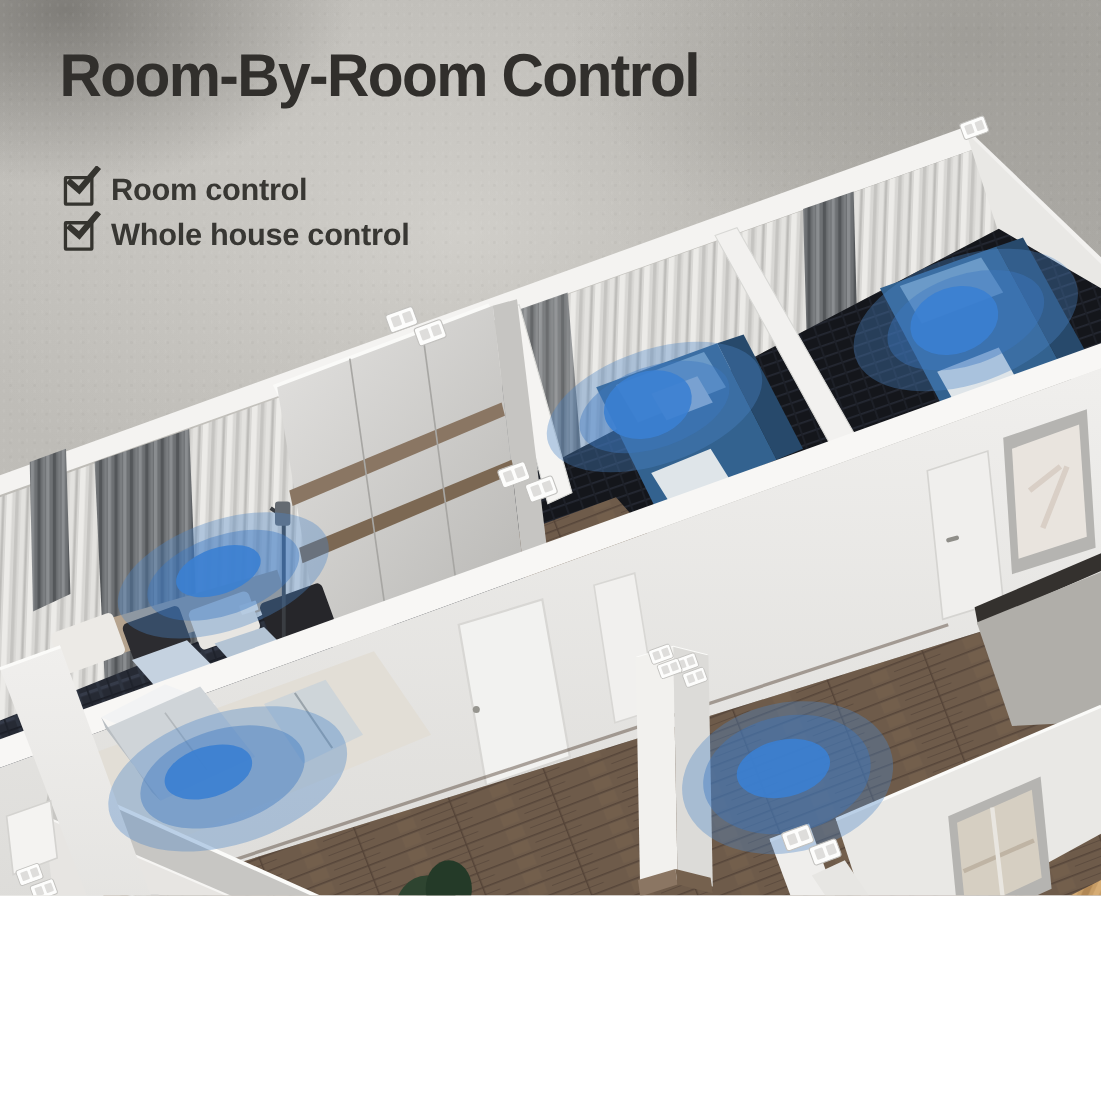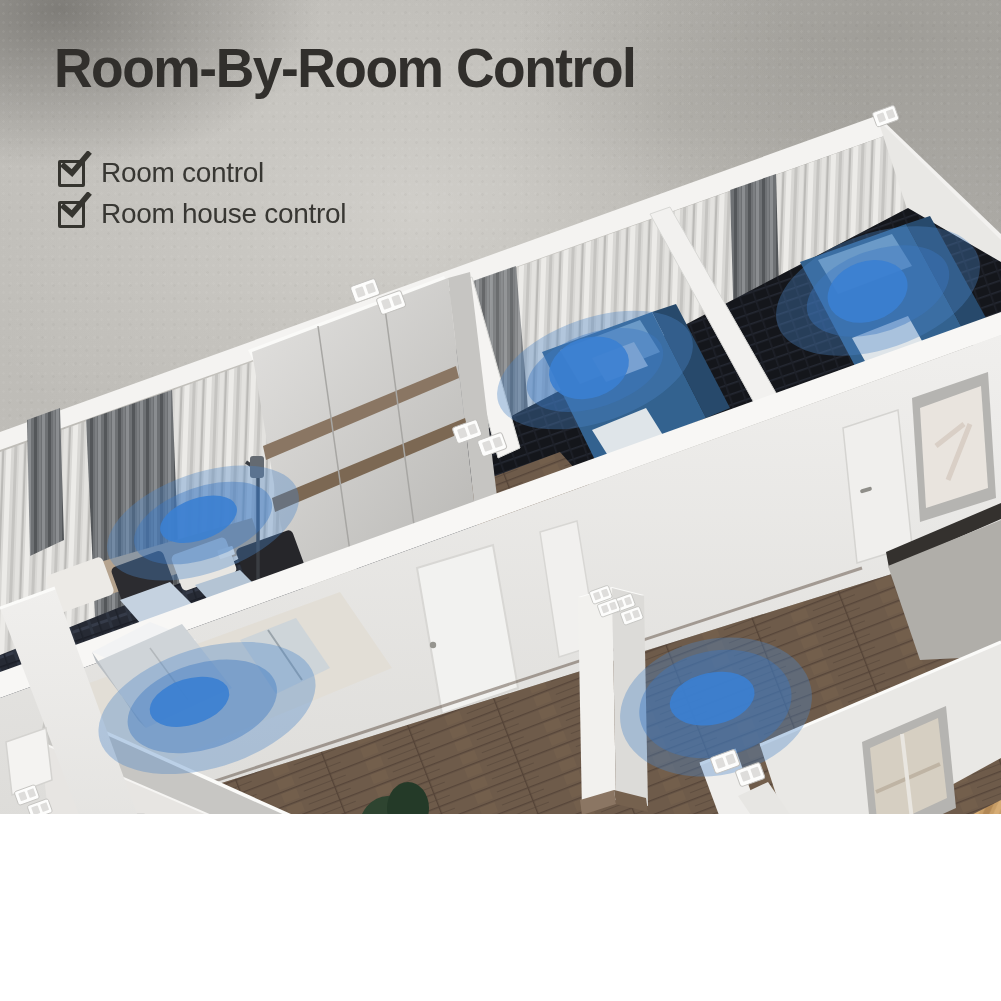--- a/index.html
+++ b/index.html
@@ -21,21 +21,21 @@
   svg.scene{position:absolute;inset:0;}
   .overlay{position:absolute;left:0;top:0;width:100%;}
   .title{position:absolute;left:54px;top:36px;width:760px;
     font-size:55px;font-weight:800;letter-spacing:-1.5px;color:var(--title,#312f2c);
     transform:scaleX(.97);transform-origin:left;white-space:nowrap;}
   .checks{position:absolute;left:58px;top:157px;}
   .check-row{display:flex;align-items:center;margin-bottom:9px;height:32px;}
   .cbx{position:relative;width:21px;height:21px;border:3.5px solid #35342f;border-radius:2px;
     margin-right:16px;flex:0 0 auto;}
   .cbx svg{position:absolute;left:-1px;top:-12px;}
-  .cbl{font-size:28px;font-weight:400;color:#383733;letter-spacing:-.3px;}
+  .cbl{font-size:28px;font-weight:700;color:#383733;letter-spacing:-.3px;}
 </style>
 </head>
 <body>
 
 <div class="canvas">
   <div class="noise"></div>
 
   <svg class="scene" width="1001" height="1001" viewBox="0 0 1001 1001">
     <defs>
       <pattern id="curtain" width="22" height="240" patternUnits="userSpaceOnUse" patternTransform="rotate(2)">
@@ -331,17 +331,17 @@
           </svg>
         </span>
         <span class="cbl">Room control</span>
       </div>
       <div class="check-row">
         <span class="cbx">
           <svg width="32" height="28" viewBox="0 0 32 28">
             <polyline points="4,15 12,22 28,3" fill="none" stroke="#35342f" stroke-width="5.5" stroke-linecap="square"></polyline>
           </svg>
         </span>
-        <span class="cbl">Room house control</span>
+        <span class="cbl">Whole house control</span>
       </div>
     </div>
   </div>
 </div>
 
 </body></html>

